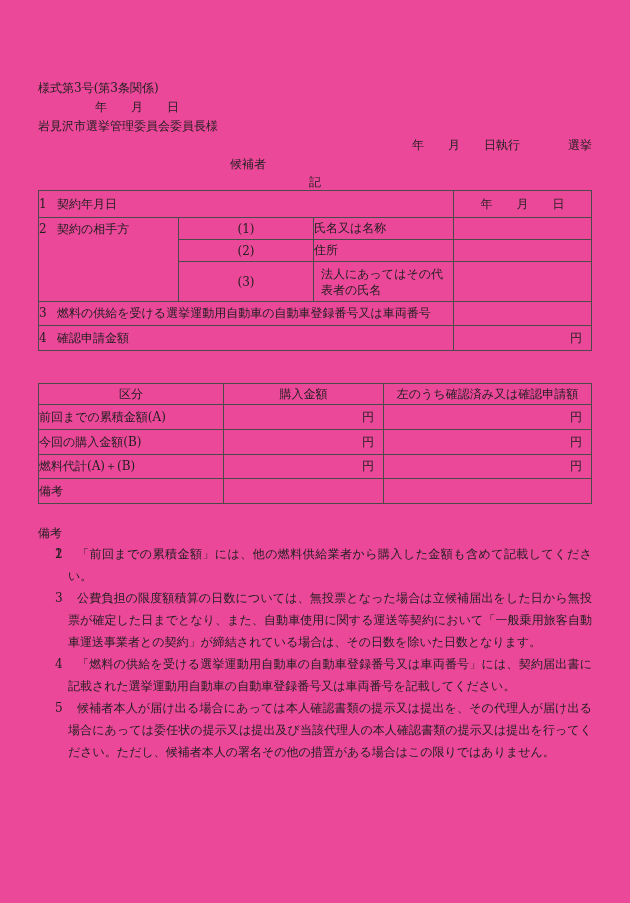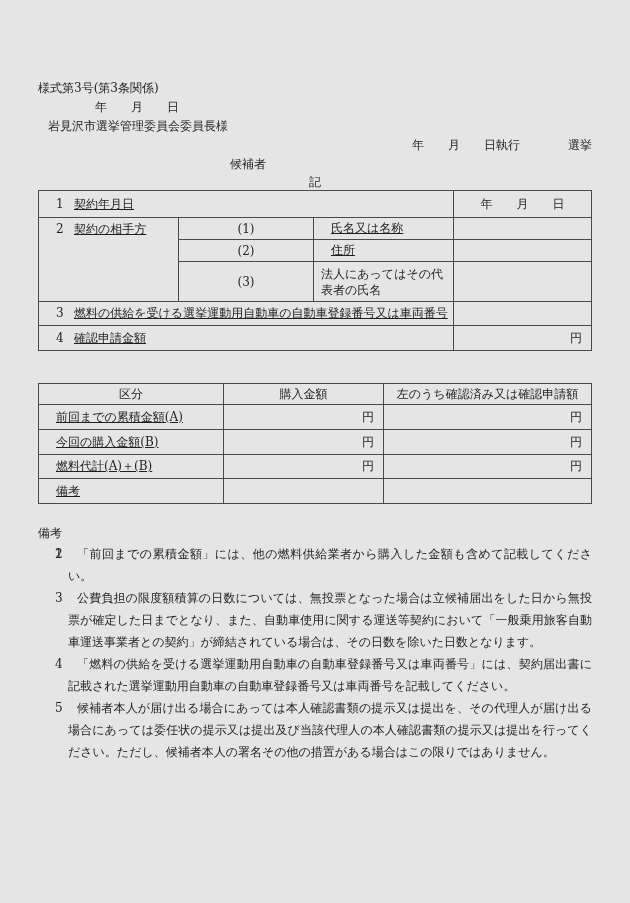--- a/index.html
+++ b/index.html
@@ -1,36 +1,36 @@
 <!DOCTYPE html>
 <html><head>
 <meta charset="utf-8">
 <style>
   html,body { margin:0; padding:0; }
   body {
     width:630px; height:903px; background:#ffffff; overflow:hidden;
     font-family:"DejaVu Serif","Liberation Serif",serif;
     color:#1f1f1f;
   }
-  .page { width:630px; height:903px; background:#e5e5e5; box-sizing:border-box; padding:78px 38px 0 38px; }
+  .page { width:630px; height:903px; background:#ec4899; box-sizing:border-box; padding:78px 38px 0 38px; }
   .line { font-size:12px; line-height:19px; }
   .form-number { font-size:12px; line-height:20px; }
   .doc-title { font-size:12.5px; line-height:20px; text-align:center; }
   .intro { font-size:12px; line-height:21px; text-indent:18px; text-align:justify; }
   .date-line { margin-left:57px; }
-  .addressee { margin-left:10px; }
+  .addressee { }
   .right-block { text-align:right; }
   .candidate-line { padding-right:134px;text-align:center; }
   .ki { text-align:center; font-size:12px; line-height:16px; }
 
   table { border-collapse:collapse; width:100%; table-layout:fixed; }
   td, th { border:1px solid #4a4a4a; font-size:12px; font-weight:normal; vertical-align:middle; padding:1px 4px; box-sizing:border-box; }
   .t1 { margin-top:0; }
   .t2 { margin-top:32px;border-radius:19px; }
-  .cell-label { text-align:left; padding-left:17px;text-decoration:underline; }
+  .cell-label { text-align:left; padding-left:0; }
   .row-no { display:inline-block; width:18px; text-indent:0; }
   .c { text-align:center; }
   .r { text-align:right; padding-right:9px; }
   .vtop { vertical-align:top; padding-top:3px; }
   .wrapcell { padding:2px 8px 2px 7px; line-height:16px; }
   .h27 td { height:27px; }
   .h22 { height:22px; }
   .h40 { height:40px; }
   .h24 td { height:24px; }
   .h25 td { height:25px; }

